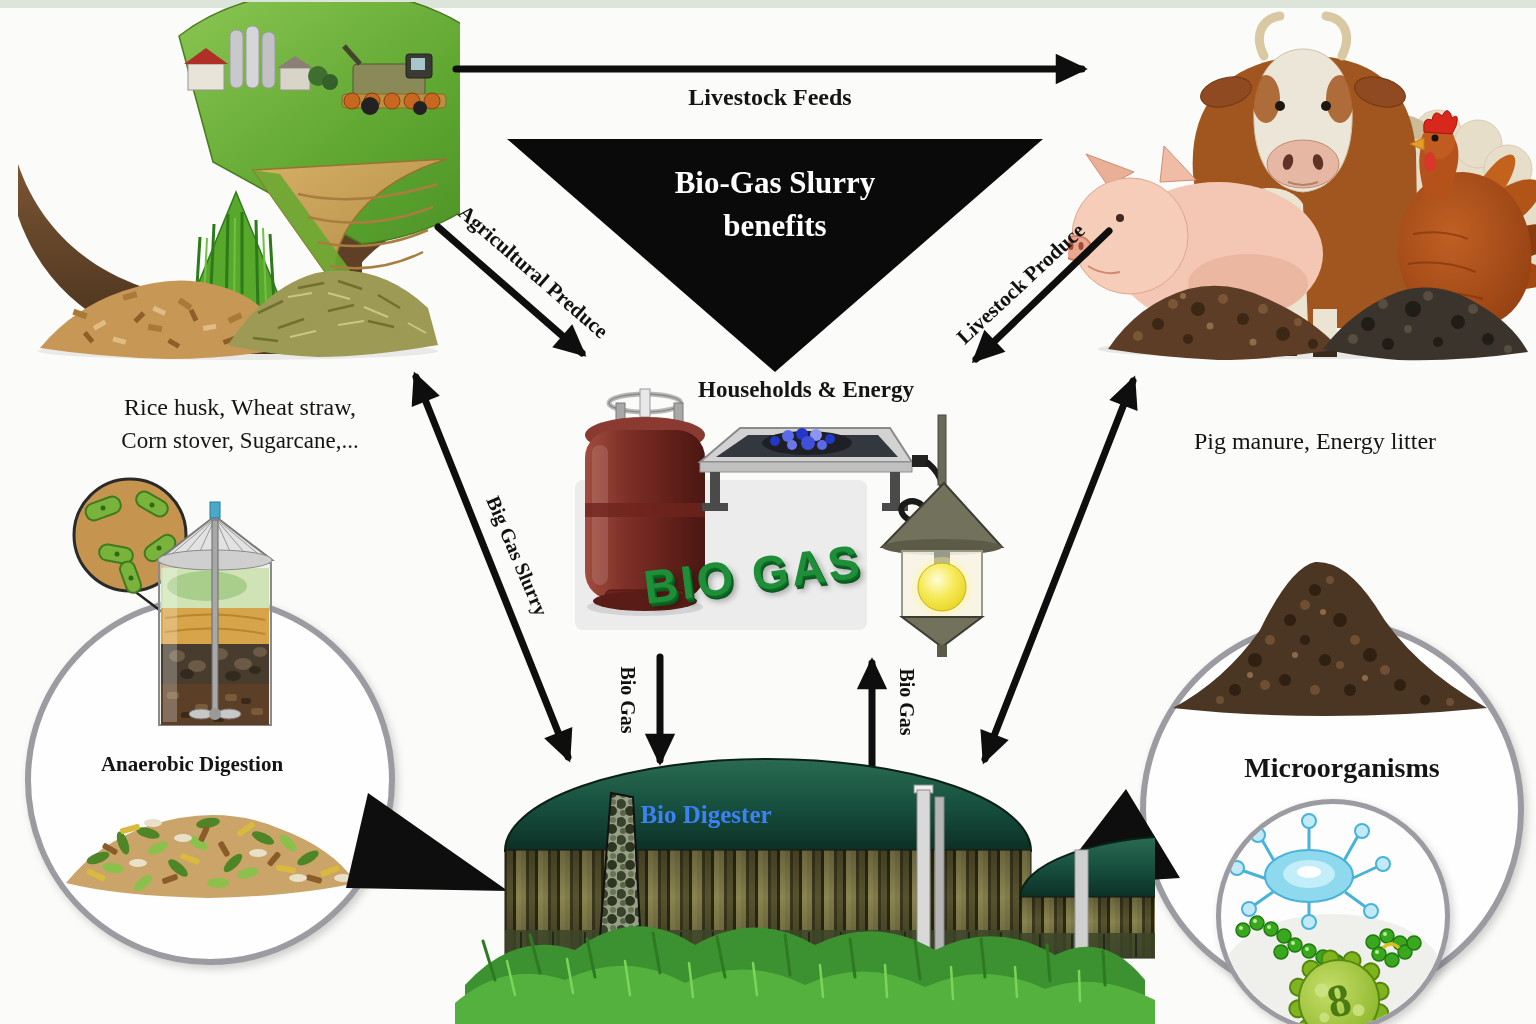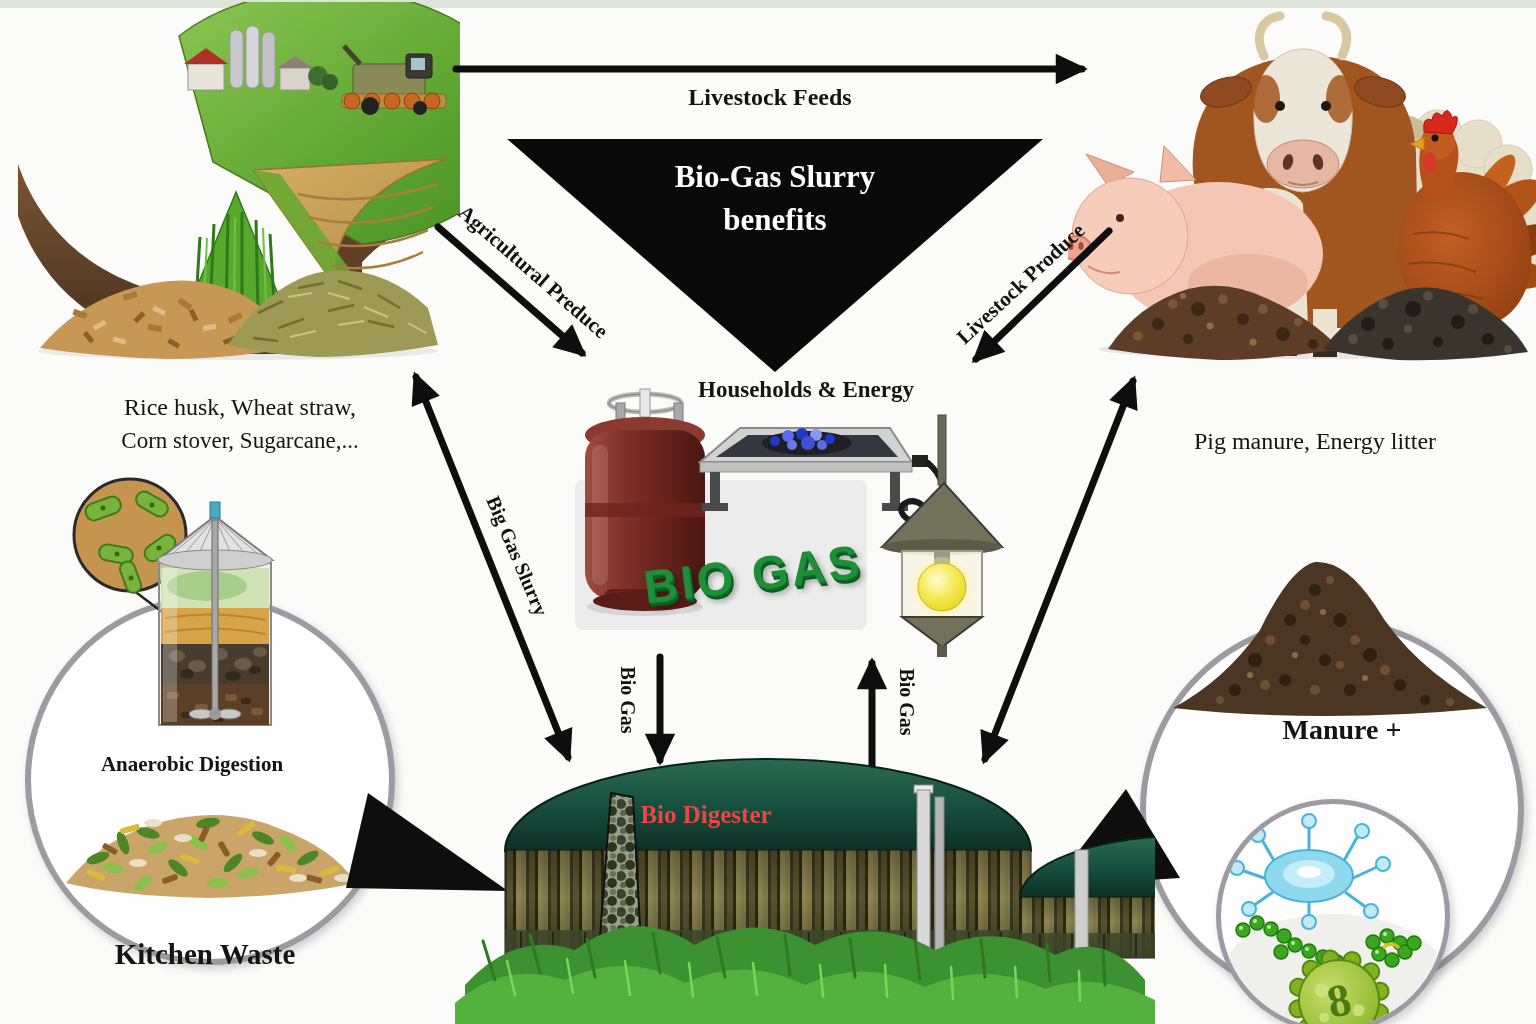--- a/index.html
+++ b/index.html
@@ -14,21 +14,21 @@
   .abs{position:absolute;}
   .lbl{position:absolute;text-align:center;color:#141414;}
   .bold{font-weight:bold;}
   .circle{position:absolute;border-radius:50%;background:#fefefe;border:6px solid var(--circle-border);
           box-shadow:3px 4px 8px rgba(0,0,0,.18);}
   .circle.inner{border-width:5px;overflow:hidden;background:#fdfdfd;}
   .triangle{position:absolute;left:507px;top:139px;width:536px;height:233px;
             background:var(--triangle-bg);clip-path:polygon(0 0,100% 0,50% 100%);
             filter:drop-shadow(3px 4px 3px rgba(0,0,0,.35));
             text-align:center;color:#ffffff;font-weight:bold;font-size:31px;line-height:43px;
-            padding-top:16px;box-sizing:border-box;}
+            padding-top:22px;box-sizing:border-box;}
   .rot{position:absolute;width:0;height:0;}
   .rot>span{position:absolute;left:0;top:0;white-space:nowrap;display:inline-block;
             transform:translate(-50%,-50%) rotate(var(--r,0deg));
             font-weight:bold;color:#111;}
   .biogas3d>span{font-family:"Liberation Sans","DejaVu Sans",sans-serif;
             color:var(--biogas-green);letter-spacing:3px;
             text-shadow:1px 2px 0 #0d6a24,2px 4px 0 #0a5a1e,4px 6px 6px rgba(0,0,0,.35);}
 </style>
 </head>
 <body>
@@ -768,25 +768,24 @@
   <div class="lbl bold" style="left:620px;top:84px;width:300px;font-size:24px">Livestock Feeds</div>
 
   <div class="lbl bold" style="left:646px;top:377px;width:320px;font-size:23px">Households &amp; Energy</div>
 
   <div class="lbl" style="left:20px;top:394px;width:440px;font-size:24px">Rice husk, Wheat straw,</div>
   <div class="lbl" style="left:20px;top:428px;width:440px;font-size:23px">Corn stover, Sugarcane,...</div>
 
   <div class="lbl" style="left:1100px;top:428px;width:430px;font-size:24px">Pig manure, Energy litter</div>
 
   <div class="lbl bold" style="left:16px;top:752px;width:352px;font-size:21px">Anaerobic Digestion</div>
-  <div class="lbl bold" style="left:40px;top:938px;width:330px;font-size:29px">Kitchen Waste</div>
-
-  <div class="lbl bold" style="left:1180px;top:714px;width:324px;font-size:28px">Manure +</div>
-
-  <div class="lbl bold" style="left:580px;top:801px;width:252px;font-size:25px;color:#ef4444">Bio Digester</div>
+
+  <div class="lbl bold" style="left:1180px;top:752px;width:324px;font-size:28px">Microorganisms</div>
+
+  <div class="lbl bold" style="left:580px;top:801px;width:252px;font-size:25px;color:#3b82f6">Bio Digester</div>
 
   <div class="rot" style="left:533px;top:272px">
     <span style="--r:41deg;font-size:21px">Agricultural Preduce</span>
     </div>
   <div class="rot" style="left:1021px;top:284px">
     <span style="--r:-43deg;font-size:21px">Livestock Produce</span>
     </div>
   <div class="rot" style="left:517px;top:556px">
     <span style="--r:67deg;font-size:20px">Big Gas Slurry</span>
     </div>

